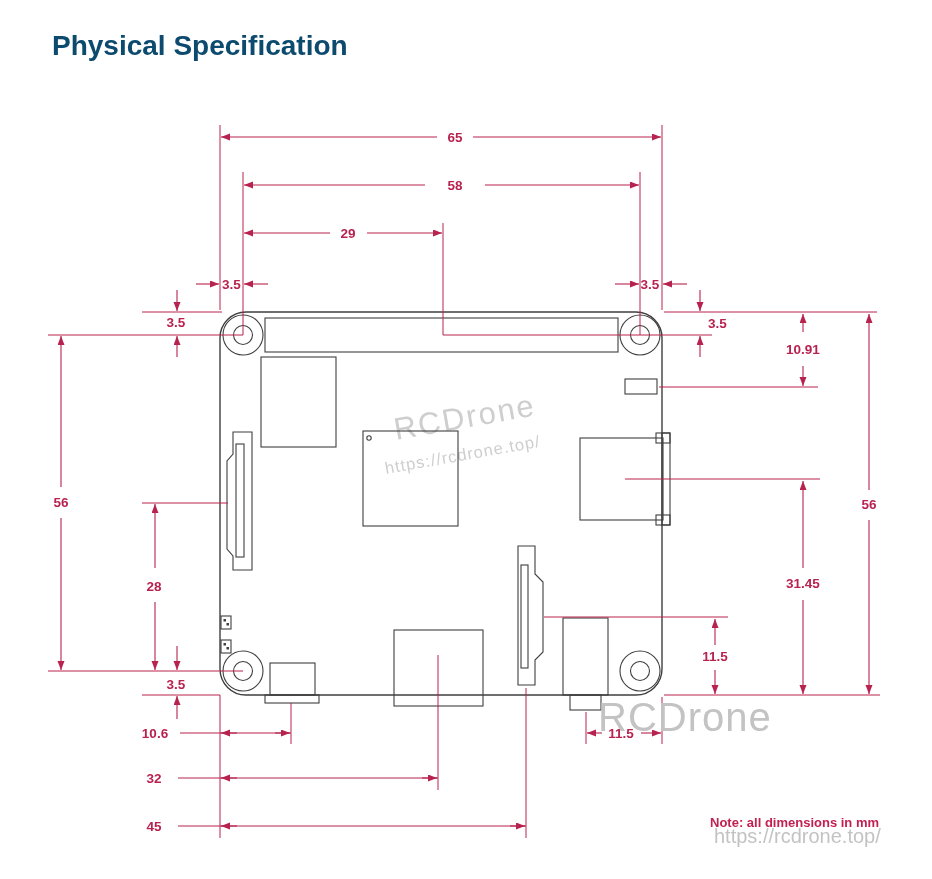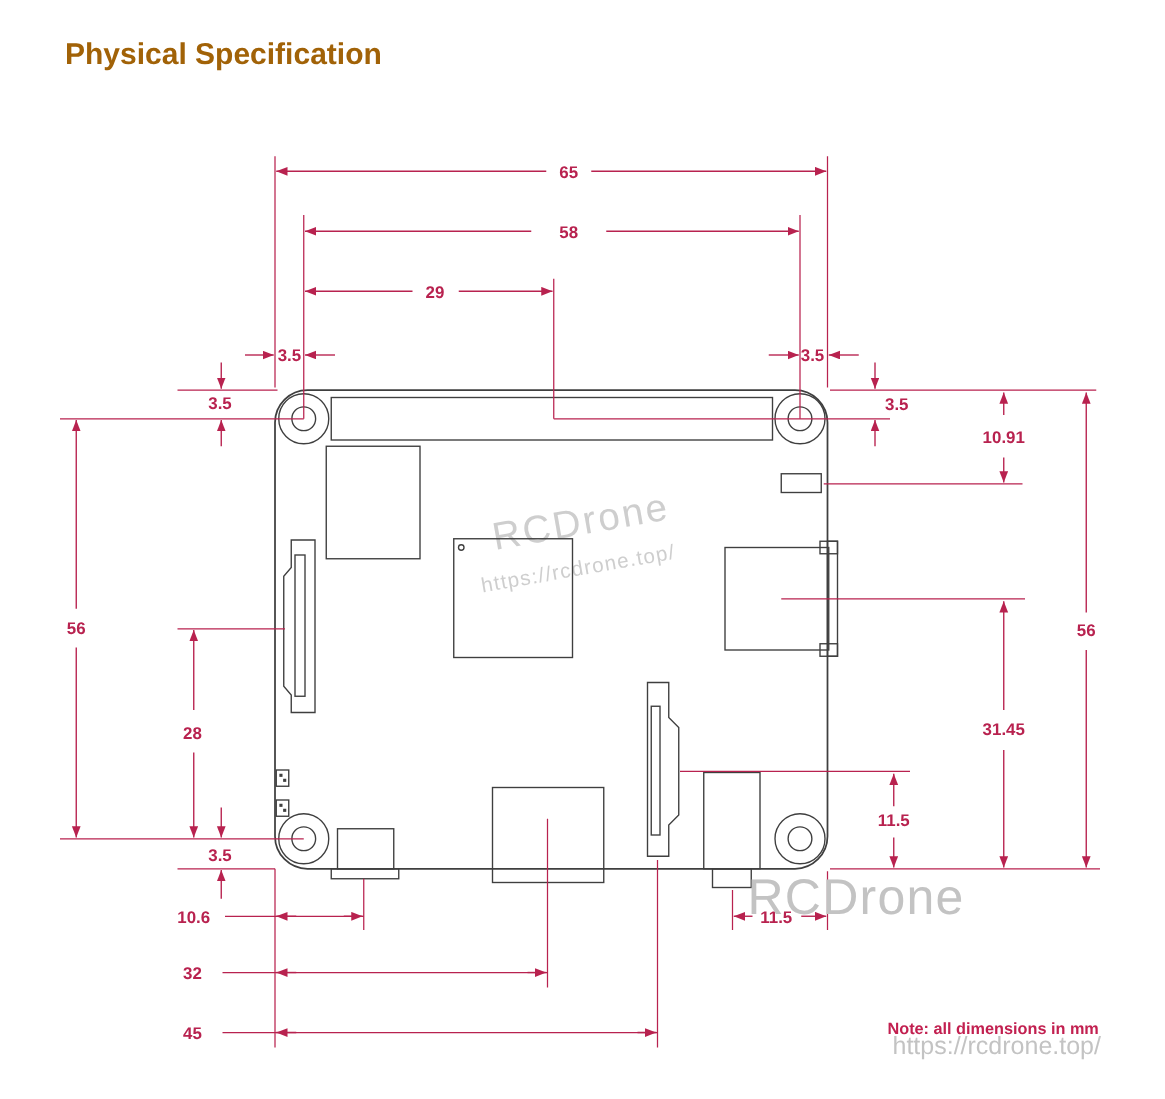--- a/index.html
+++ b/index.html
@@ -6,22 +6,22 @@
   .page{
     position:relative;
     width:932px;height:879px;
     background:#ffffff;
     font-family:"Liberation Sans", sans-serif;
     overflow:hidden;
   }
   .page h1{
     position:absolute;left:52px;top:30px;margin:0;
     font-family:"Liberation Sans", sans-serif;
-    font-size:24px;font-weight:700;letter-spacing:0;
-    color:#a16207;
+    font-size:28px;font-weight:700;letter-spacing:0;
+    color:#0c4a6e;
   }
   svg{position:absolute;left:0;top:0;}
   .board-line{stroke:#3f3f3f;stroke-width:1.4;fill:none;}
   .board-thin{stroke:#3f3f3f;stroke-width:1.1;fill:none;}
   .dim{stroke:#b8224f;stroke-width:1.1;fill:none;}
   .ext{stroke:#b8224f;stroke-width:1;fill:none;}
   .dim-label{font:700 13.5px "Liberation Sans", sans-serif;fill:#b8224f;}
   .note-label{font:700 13px "Liberation Sans", sans-serif;fill:#c22050;}
   .wm{fill:#c6c6c6;opacity:.85;}
   .wm-big{font:400 31px "Liberation Sans", sans-serif;letter-spacing:2px;}

